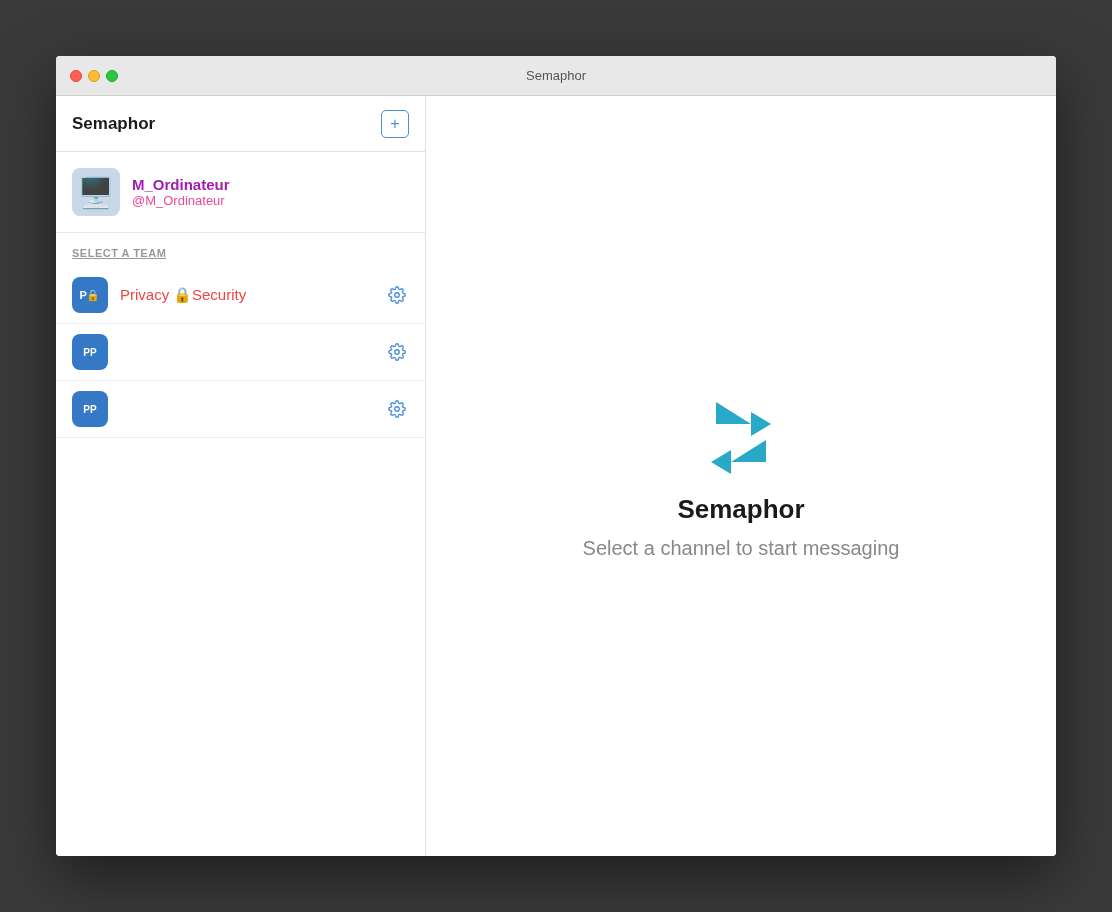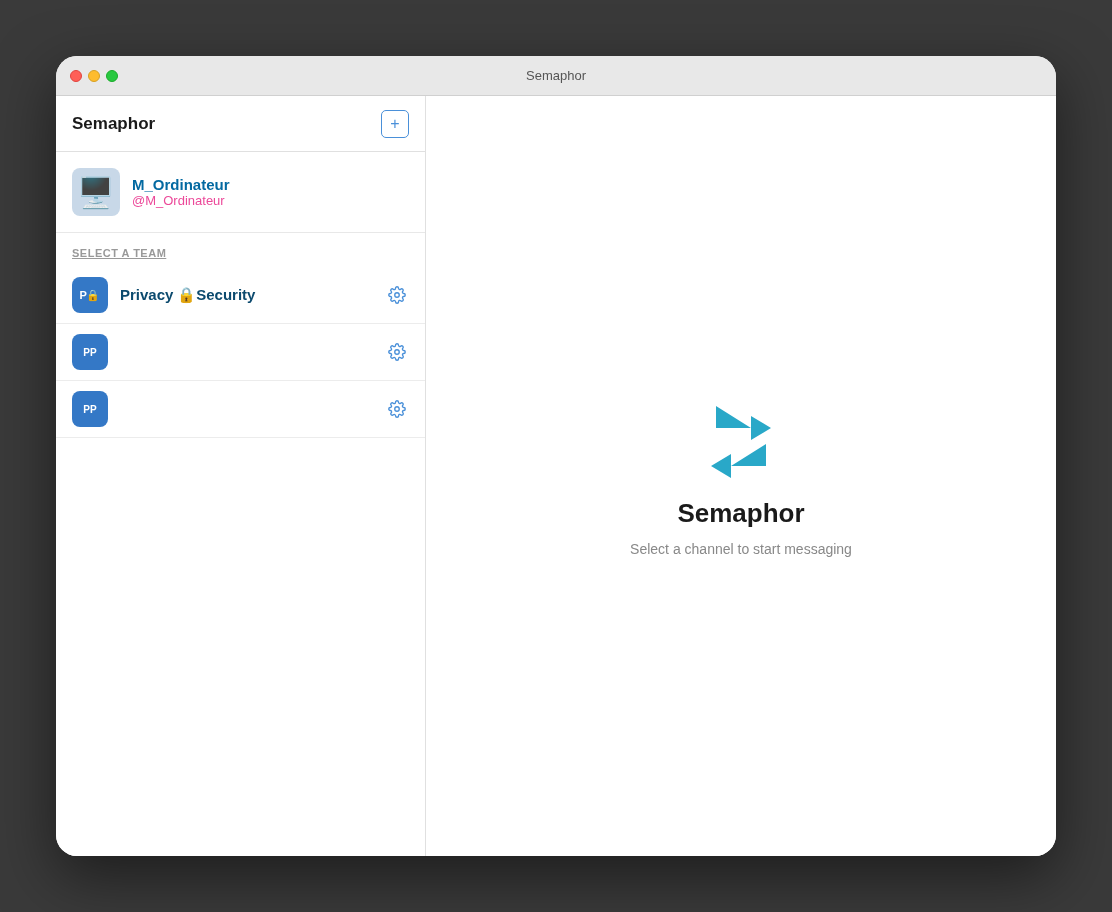--- a/index.html
+++ b/index.html
@@ -9,21 +9,21 @@
       justify-content: center;
       align-items: center;
       width: 1112px;
       height: 912px;
       font-family: -apple-system, BlinkMacSystemFont, "Helvetica Neue", Arial, sans-serif;
     }
     .window {
       width: 1000px;
       height: 800px;
       background: #f5f5f5;
-      border-radius: 21px;
+      border-radius: 4px;
       box-shadow: 0 20px 60px rgba(0,0,0,0.5);
       overflow: hidden;
       display: flex;
       flex-direction: column;
     }
     .titlebar {
       height: 40px;
       background: #e8e8e8;
       border-bottom: 1px solid #d0d0d0;
       display: flex;
@@ -112,21 +112,21 @@
       overflow: hidden;
       flex-shrink: 0;
     }
     .user-info {
       display: flex;
       flex-direction: column;
     }
     .user-name {
       font-size: 15px;
       font-weight: 600;
-      color: #0369a1;
+      color: #a21caf;
       text-align: right;
     }
     .user-handle {
       font-size: 13px;
       color: #ec4899;
     }
     .select-team-label {
       font-size: 11px;
       font-weight: 600;
       color: #999;
@@ -159,22 +159,22 @@
       font-weight: 700;
       flex-shrink: 0;
     }
     .team-avatar.privacy {
       background: #3478c6;
       position: relative;
     }
     .team-name {
       flex: 1;
       font-size: 15px;
-      font-weight: 700;
-      color: #0c4a6e;
+      font-weight: 400;
+      color: #ef4444;
     }
     .gear-button {
       width: 24px;
       height: 24px;
       display: flex;
       align-items: center;
       justify-content: center;
       cursor: pointer;
       color: #4a90d9;
       font-size: 16px;
@@ -194,21 +194,21 @@
       flex-direction: column;
       align-items: center;
       gap: 12px;
     }
     .main-title {
       font-size: 26px;
       font-weight: 700;
       color: #1a1a1a;
     }
     .main-subtitle {
-      font-size: 14px;
+      font-size: 20px;
       color: #888;
       text-align: right;
     }
     
     .gear-svg {
       width: 18px;
       height: 18px;
     }
     
     .monitor-icon {

